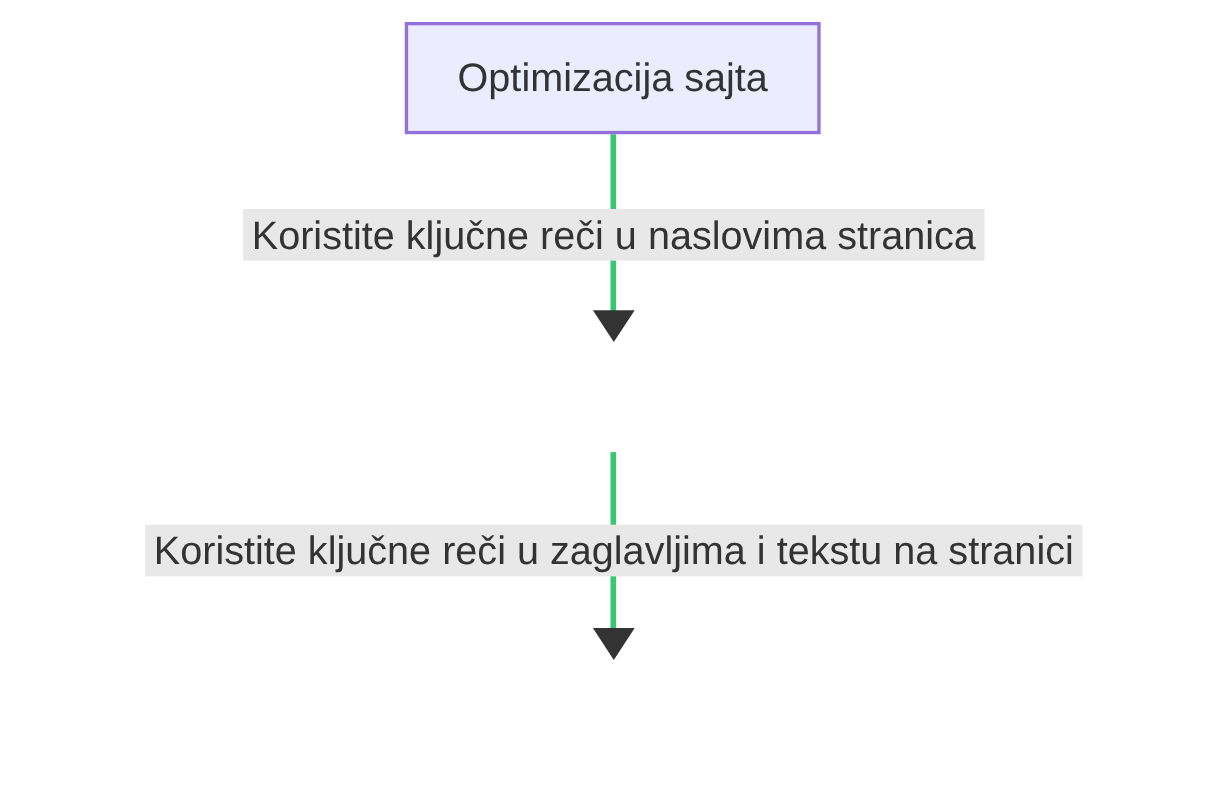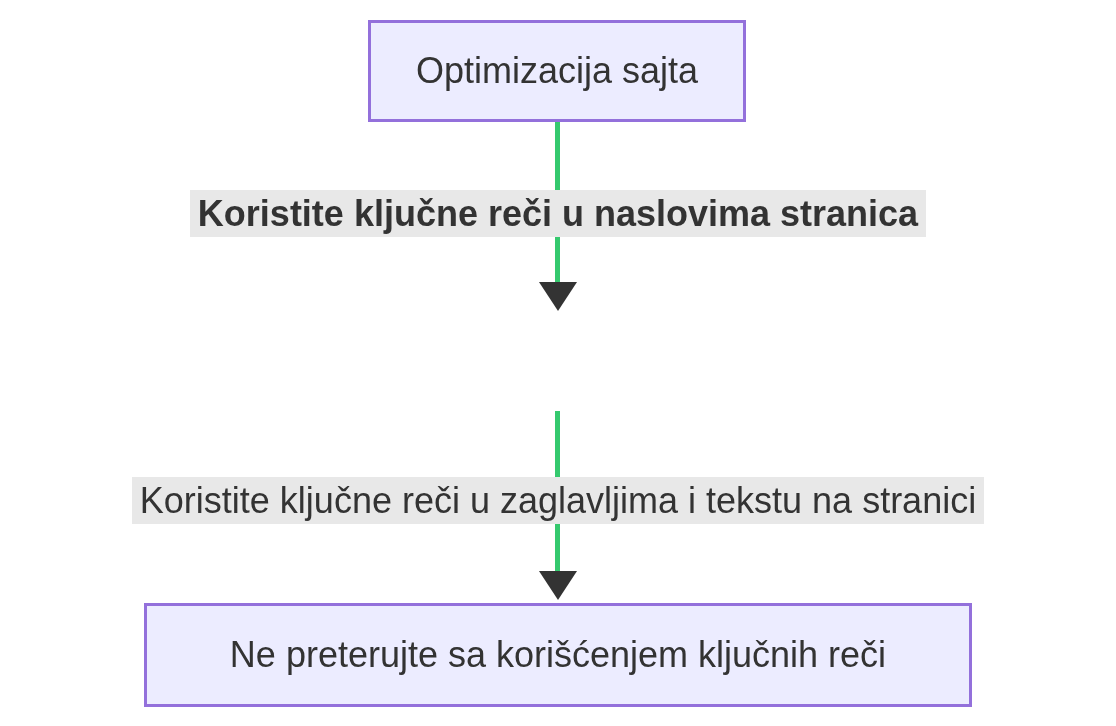--- a/index.html
+++ b/index.html
@@ -33,21 +33,21 @@
   .node-2 { left: 246px; top: 314px; width: 621px; height: 97px;  }
   .node-3 { left: 144px; top: 603px; width: 828px; height: 104px; }
 
   .edge-label-row {
     position: absolute;
     left: 0;
     width: 1116px;
     display: flex;
     justify-content: center;
   }
-  .edge-label-row.row-1 { top: 190px; font-weight: bold; }
+  .edge-label-row.row-1 { top: 190px; }
   .edge-label-row.row-2 { top: 477px; align-items: flex-end; }
   .edge-label {
     background: var(--edge-label-bg, #e8e8e8);
     color: var(--text, #333333);
     font-size: 36px;
     line-height: 47px;
     padding: 0 8px;
     white-space: nowrap;
   }
 
@@ -80,23 +80,20 @@
   <div class="arrow-line seg-1"></div>
   <div class="arrow-line seg-2"></div>
   <div class="arrowhead head-1"></div>
   <div class="arrowhead head-2"></div>
 
   <div class="node node-1">
     <span>Optimizacija sajta</span>
   </div>
 
 
-  <div class="node node-3">
-    <span>Ne preterujte sa korišćenjem ključnih reči</span>
-  </div>
 
   <div class="edge-label-row row-1">
     <span class="edge-label">Koristite ključne reči u naslovima stranica</span>
   </div>
 
   <div class="edge-label-row row-2">
     <span class="edge-label">Koristite ključne reči u zaglavljima i tekstu na stranici</span>
   </div>
 
 </div>

